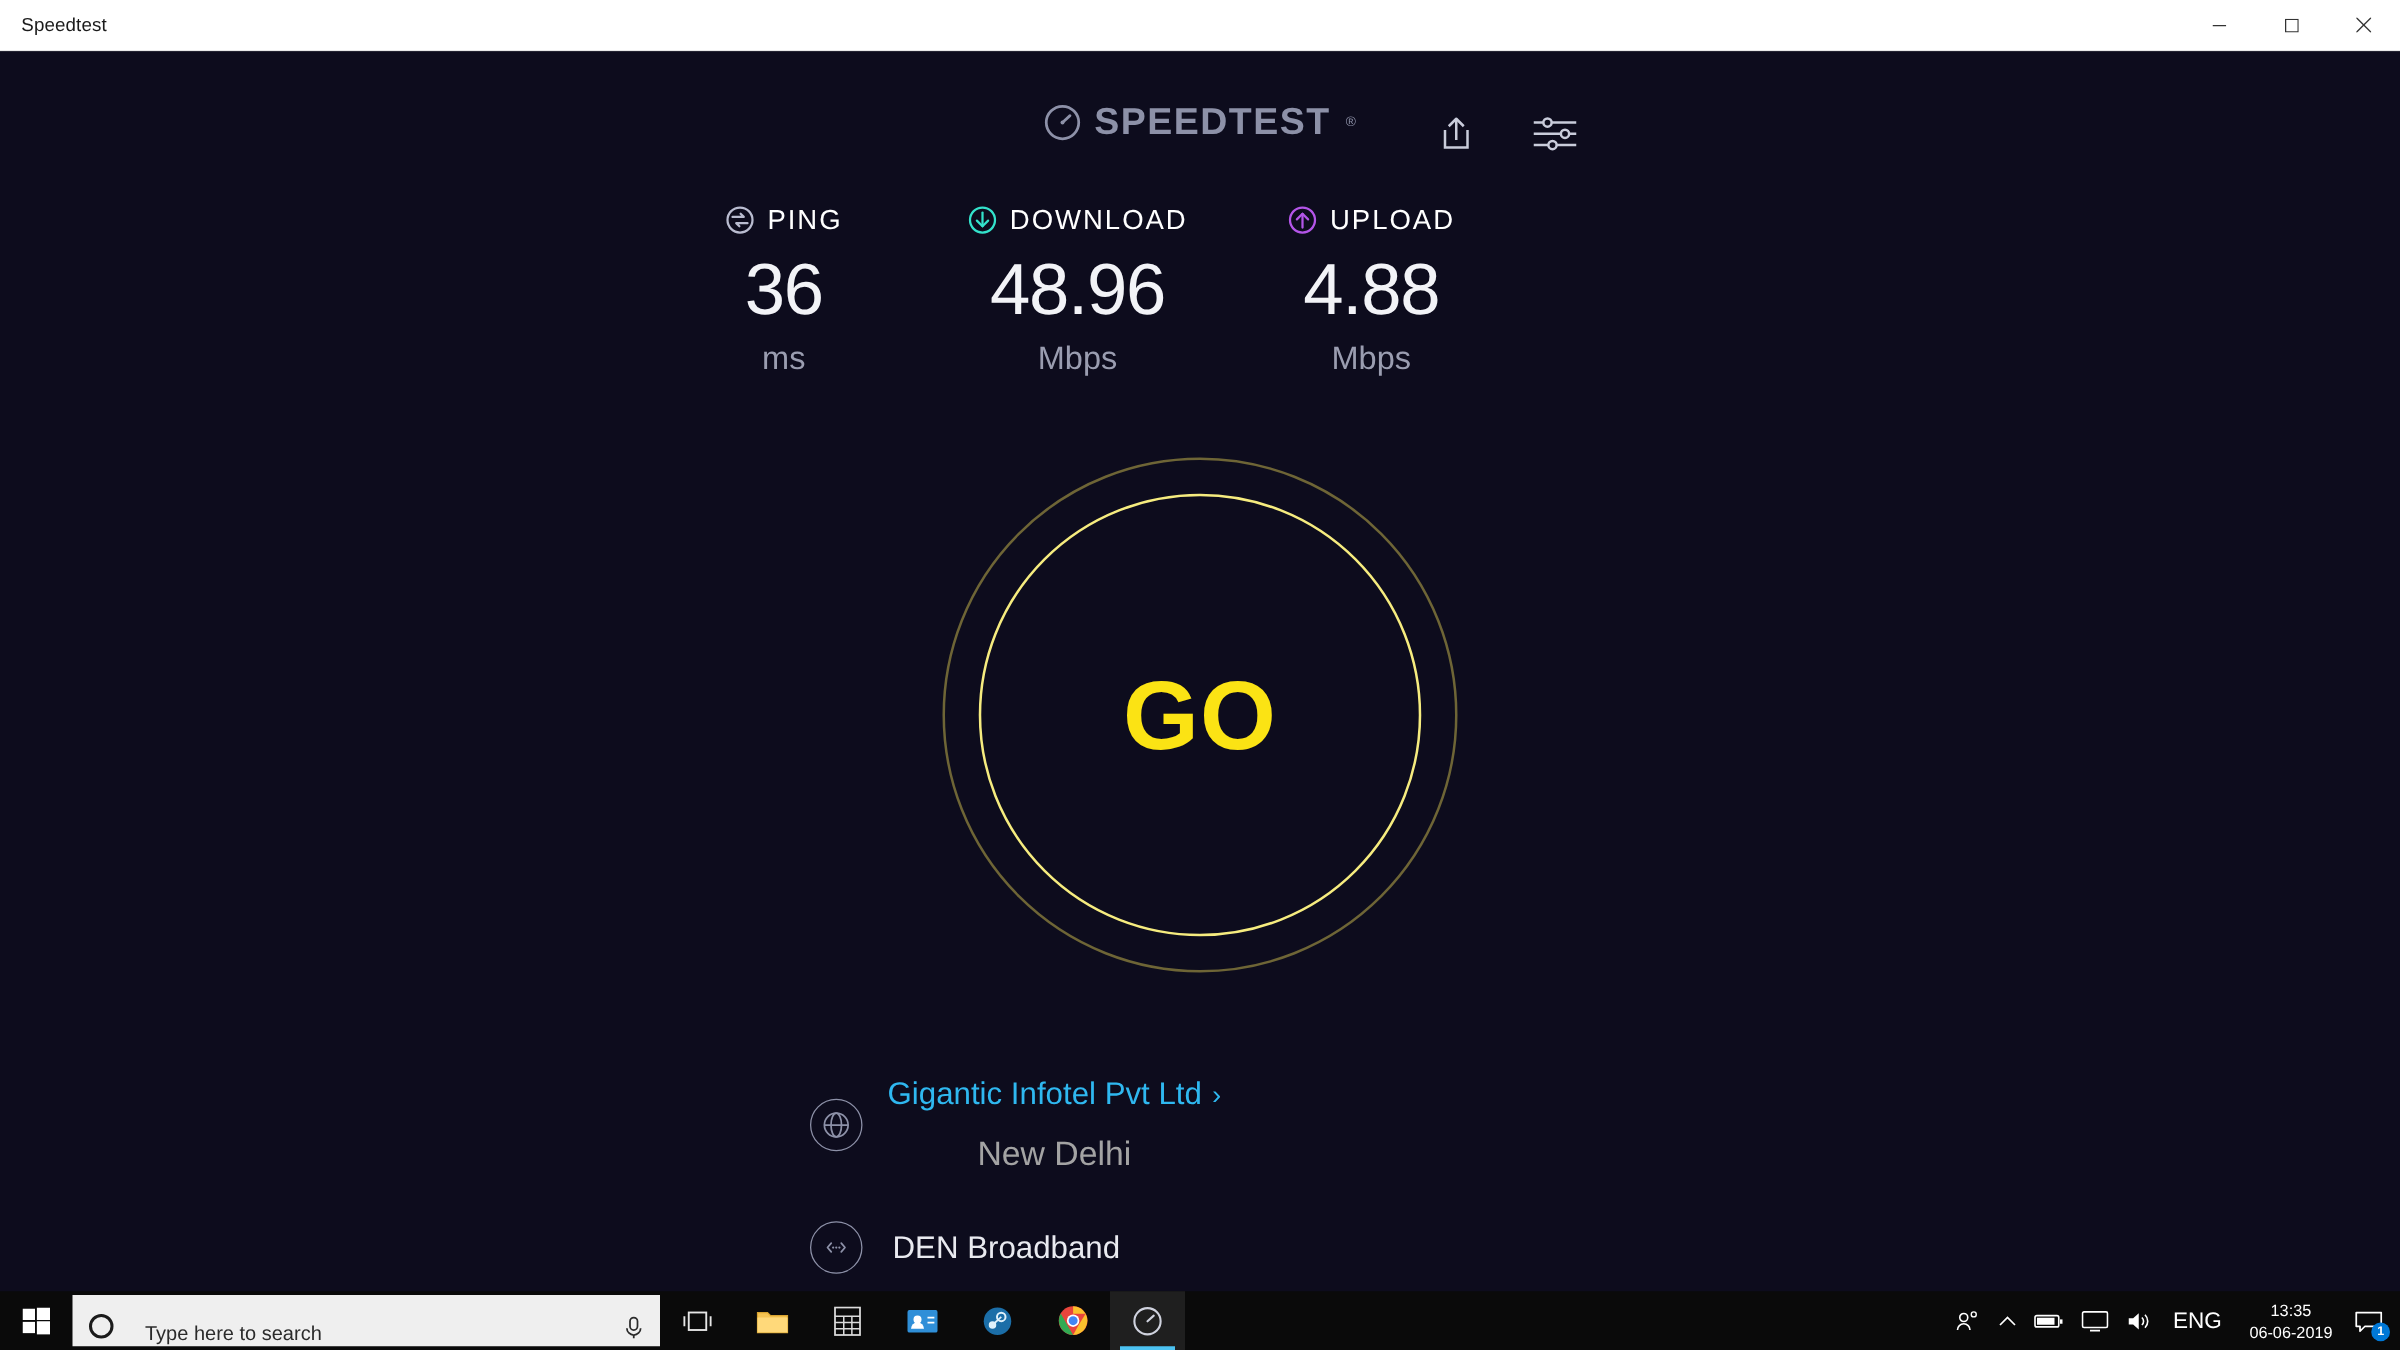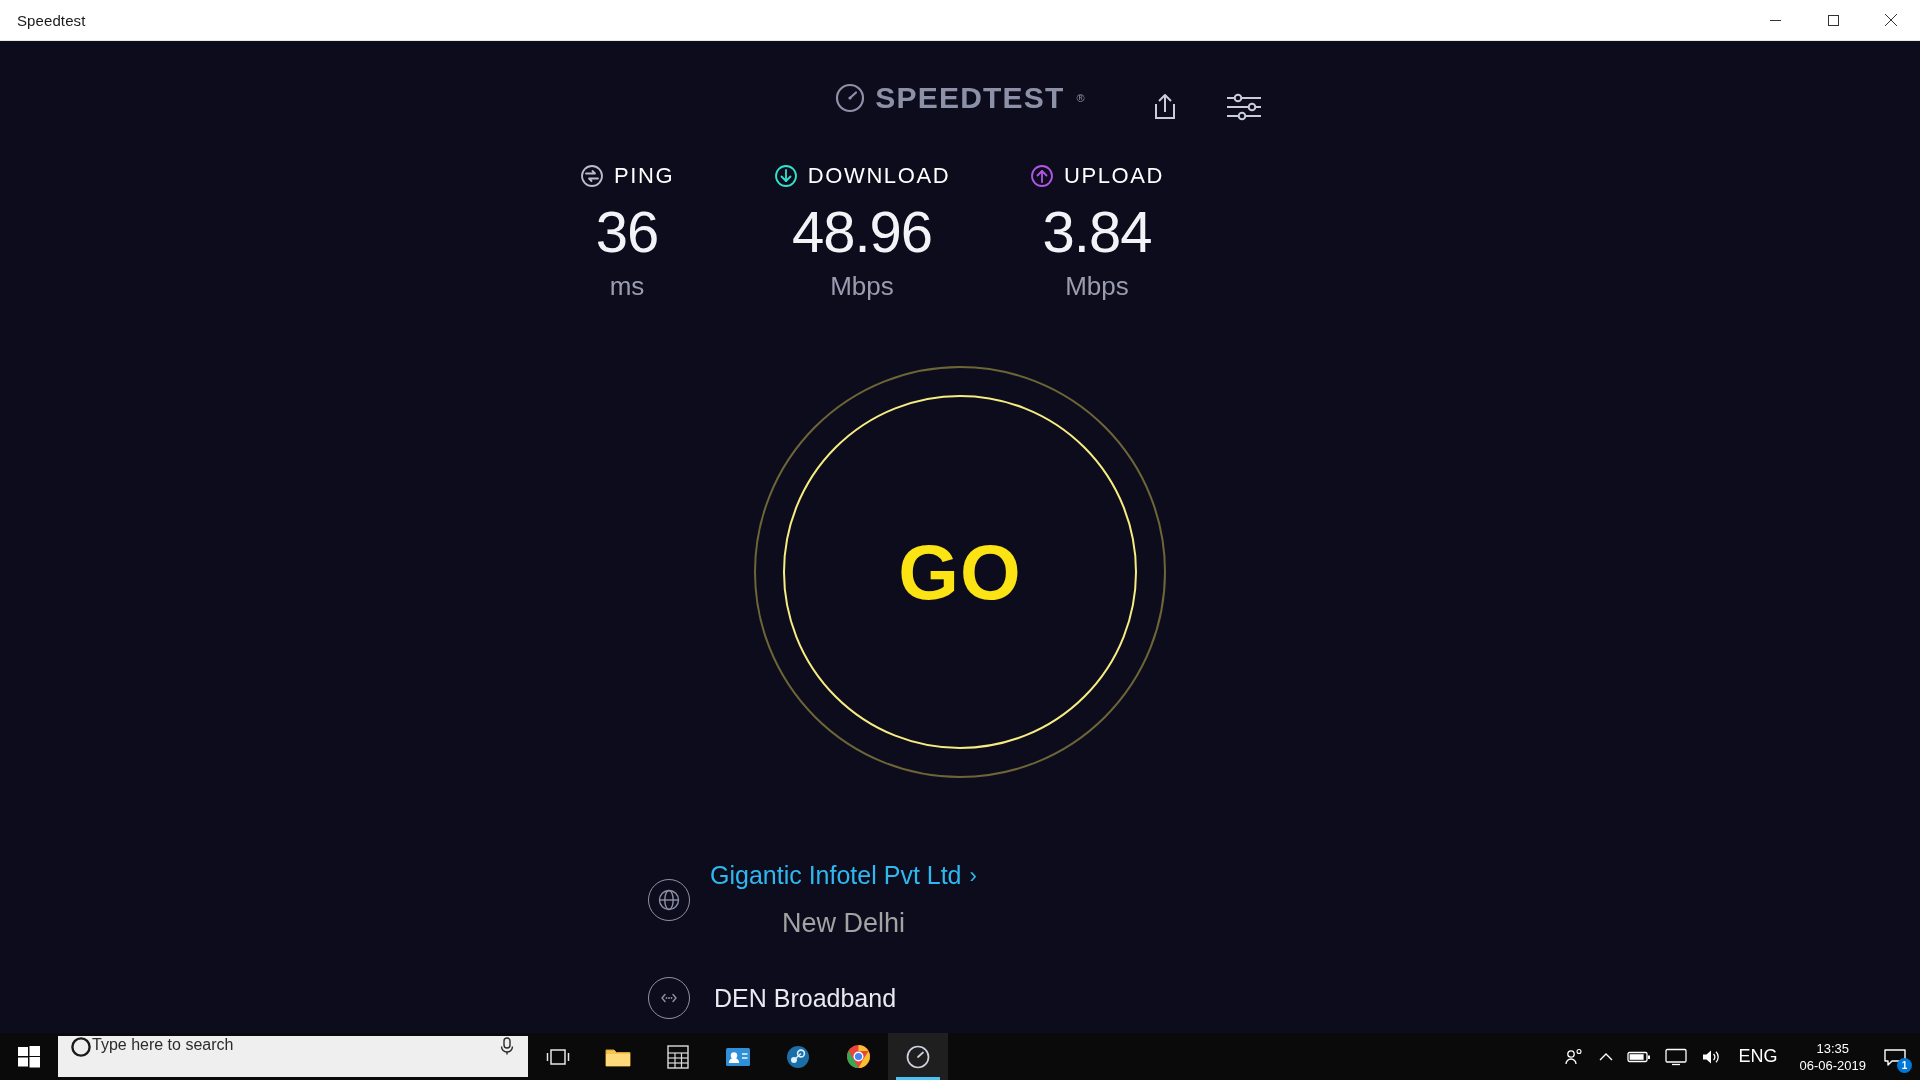--- a/index.html
+++ b/index.html
@@ -108,22 +108,22 @@
 
   
   .taskbar {
     position:absolute; bottom:0; left:0; width:1920px; height:47px;
     background:#0a0a0a; display:flex; align-items:center;
   }
   .start-btn {
     width:58px; height:47px; display:flex; align-items:center; justify-content:center;
   }
   .searchbox {
-    width:470px; height:41px; background:#efefef; display:flex; align-items:flex-start;
-    padding:0 12px; gap:0; margin-left:0;
+    width:470px; height:41px; background:#efefef; display:flex; align-items:flex-end;
+    padding:0 12px; gap:24px; margin-left:0;
   }
   .search-txt { font-size:16px; color:#2b2b2b; flex:1; }
   .tb-btn {
     width:60px; height:47px; display:flex; align-items:center; justify-content:center;
     position:relative;
   }
   .tb-btn.active::after {
     content:""; position:absolute; bottom:0; left:8px; right:8px; height:3px;
     background:#4cc2f1;
   }
@@ -236,21 +236,21 @@
 
     <div class="metric up">
       <div class="m-head">
         <svg width="24" height="24" viewBox="0 0 24 24">
           <circle cx="12" cy="12" r="10" fill="none" stroke="#b355e8" stroke-width="1.8"></circle>
           <line x1="12" y1="18" x2="12" y2="7" stroke="#b355e8" stroke-width="1.8" stroke-linecap="round"></line>
           <path d="M7.5 11.5 L12 7 L16.5 11.5" fill="none" stroke="#b355e8" stroke-width="1.8" stroke-linecap="round" stroke-linejoin="round"></path>
         </svg>
         <span class="m-label">UPLOAD</span>
       </div>
-      <div class="m-value">3.84</div>
+      <div class="m-value">4.88</div>
       <div class="m-unit">Mbps</div>
     </div>
 
   </div>
 
   <div class="gowrap">
     <div class="ring-outer"></div>
     <div class="ring-inner"></div>
     <div class="go-text">GO</div>
   </div>

